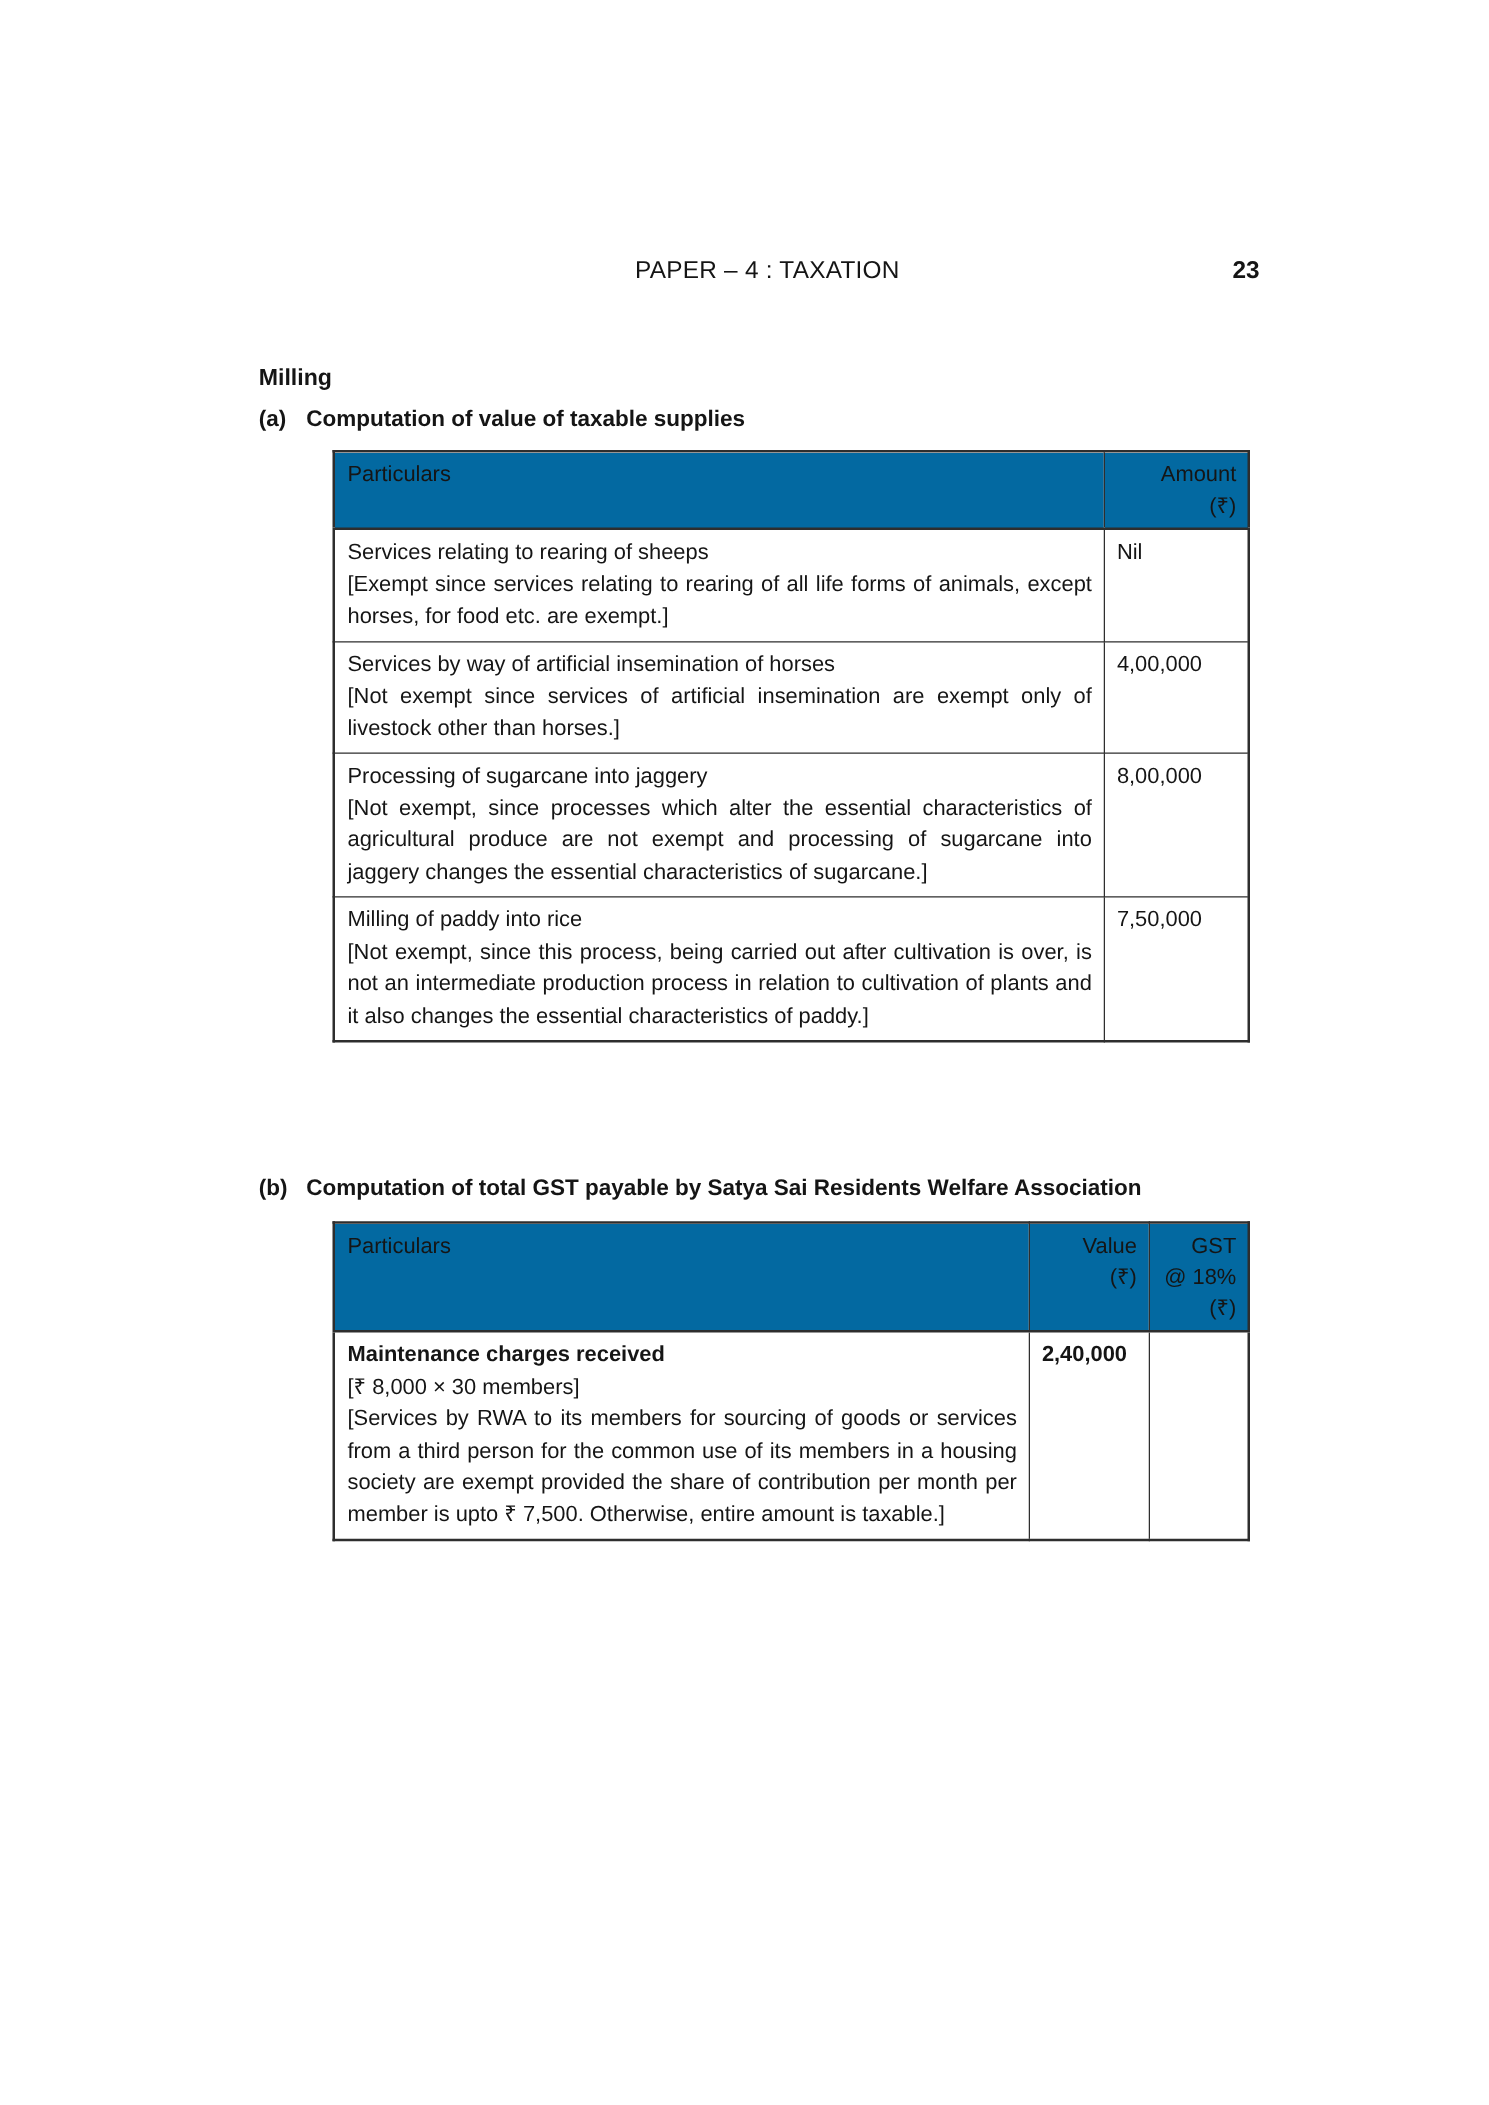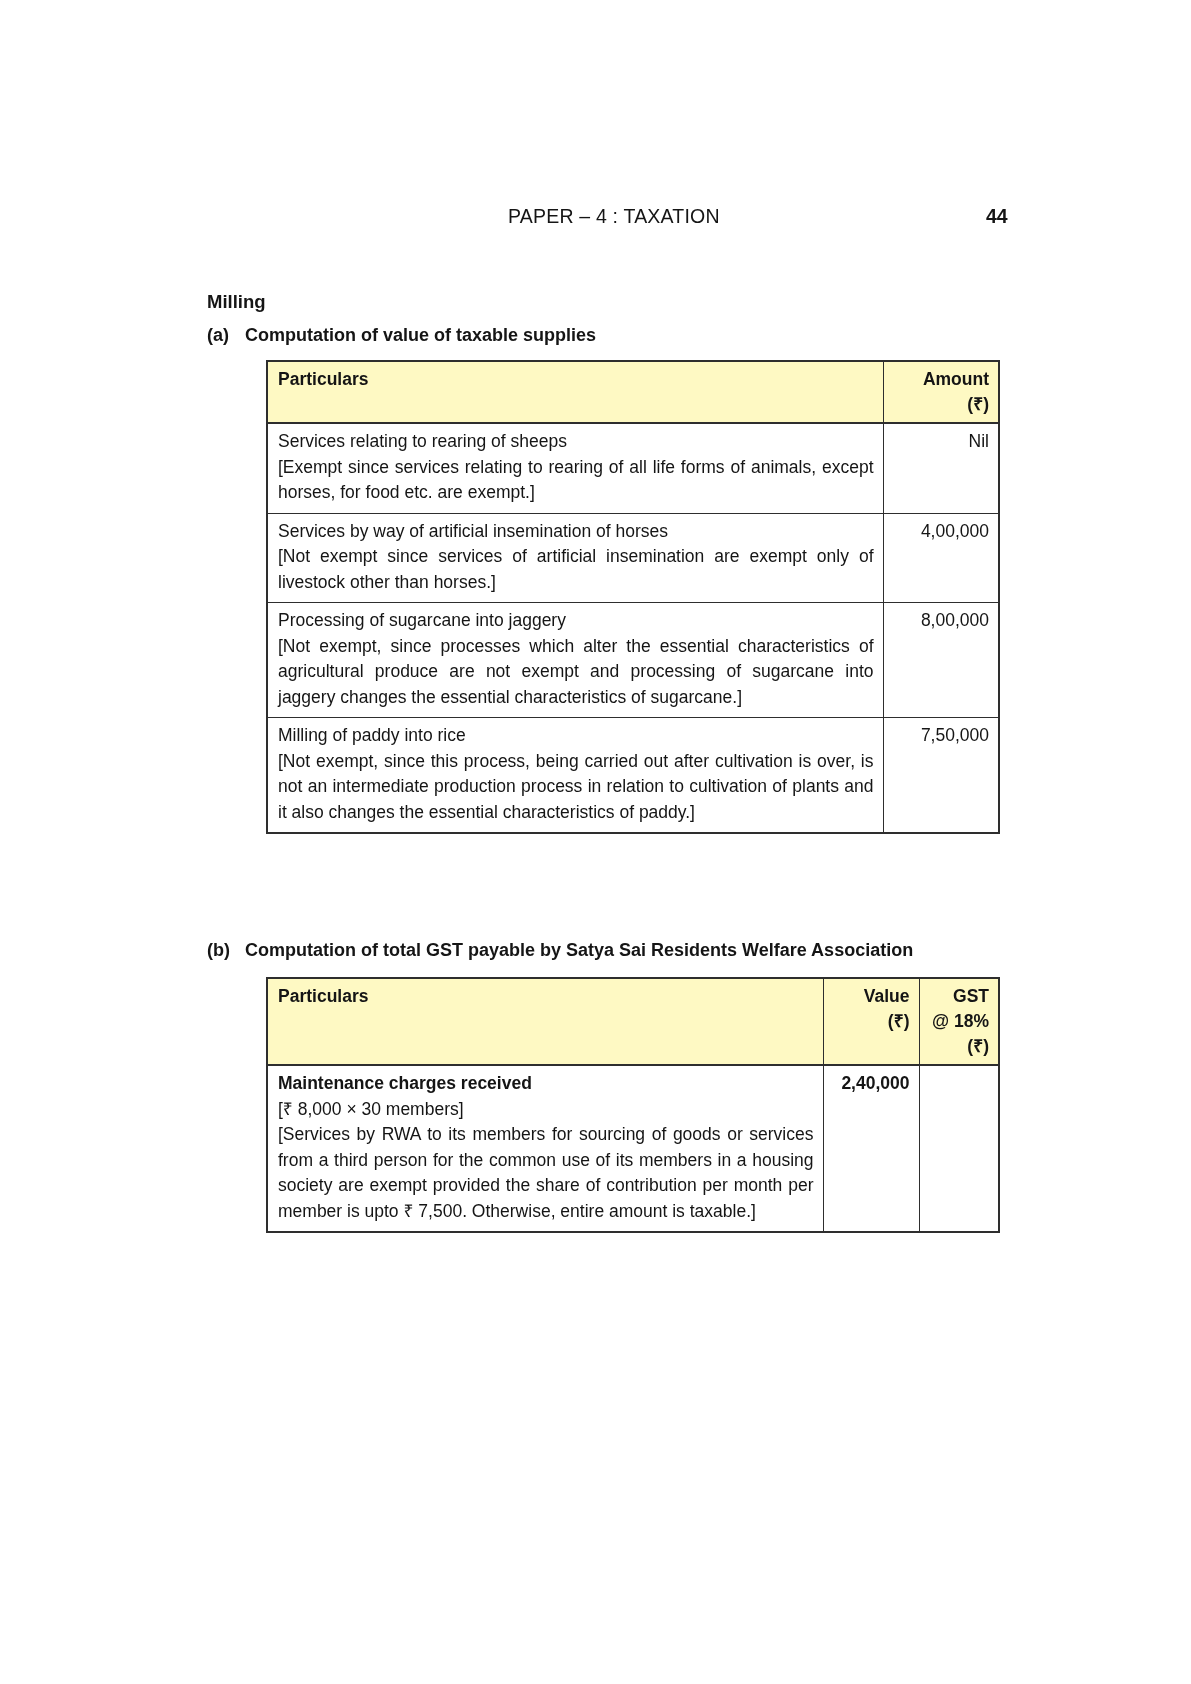--- a/index.html
+++ b/index.html
@@ -41,41 +41,41 @@
     border: 2px solid #2e2e2e;
   }
   table.doc-table td {
     border: 1px solid #2e2e2e;
     vertical-align: top;
     padding: 5px 9px 7px 10px;
     line-height: 25.5px;
     overflow: hidden;
   }
   table.doc-table thead td {
-    background: #fef9c3;
-    font-weight: bold;
+    background: #0369a1;
+    font-weight: normal;
     line-height: 25px;
     padding-top: 5px; padding-bottom: 5px;
     border-bottom: 2px solid #2e2e2e;
     margin-top: 28px;
   }
   .table-a { top: 360px; left: 266px; width: 732px; }
   .table-b { top: 977px; left: 266px; width: 732px; }
-  .num-cell { text-align: right; }
+  .num-cell { text-align: left; }
   .num-head { text-align: right; }
   .note { text-align: justify; }
   .row-title { }
   .bold { font-weight: bold; }
   .total-row td { padding-top: 2px; padding-bottom: 2px; }
 </style>
 </head>
 <body>
 
 <div class="abs doc-title">PAPER – 4 : TAXATION</div>
-<div class="abs page-number">44</div>
+<div class="abs page-number">23</div>
 
 <div class="abs answer-label">Milling</div>
 
 <div class="abs section section-a">
   <span class="sec-label">(a)</span>
   <span>Computation of value of taxable supplies</span>
 </div>
 
 <table class="abs doc-table table-a">
   <colgroup>

